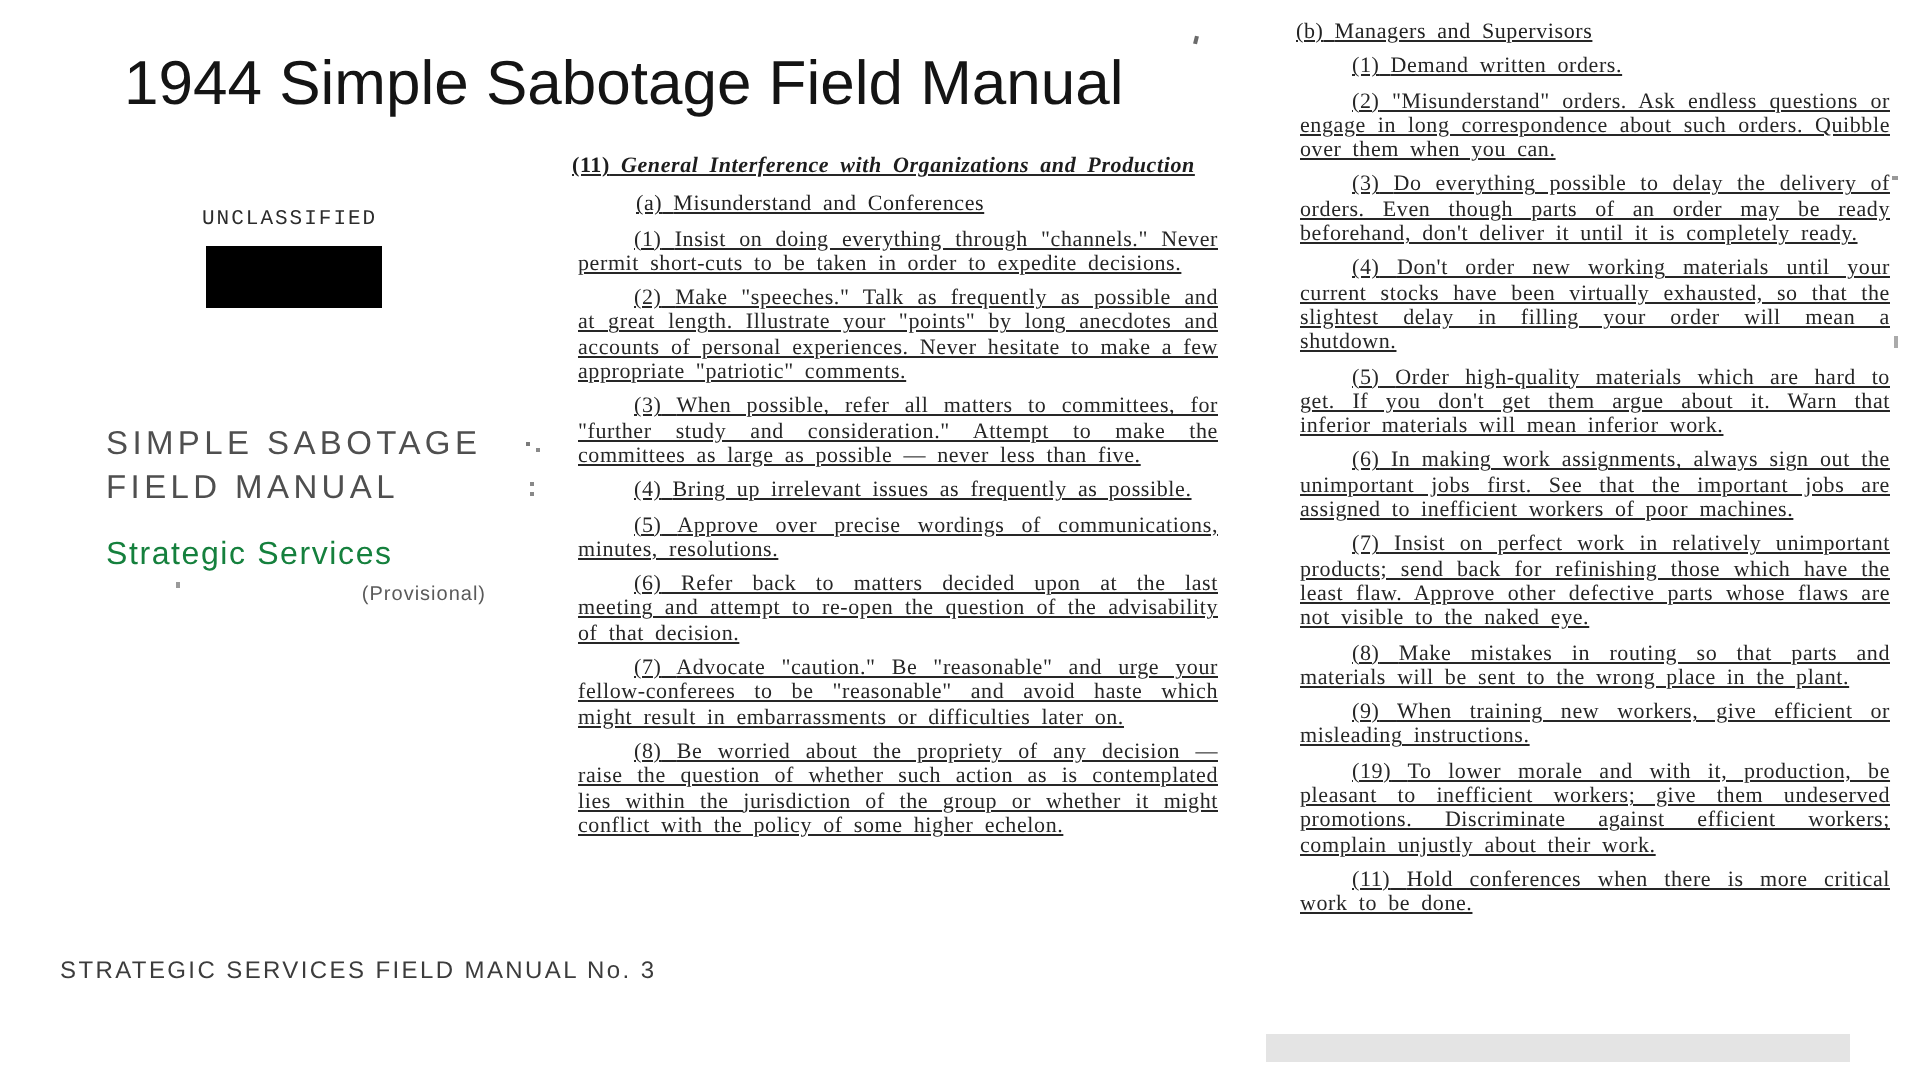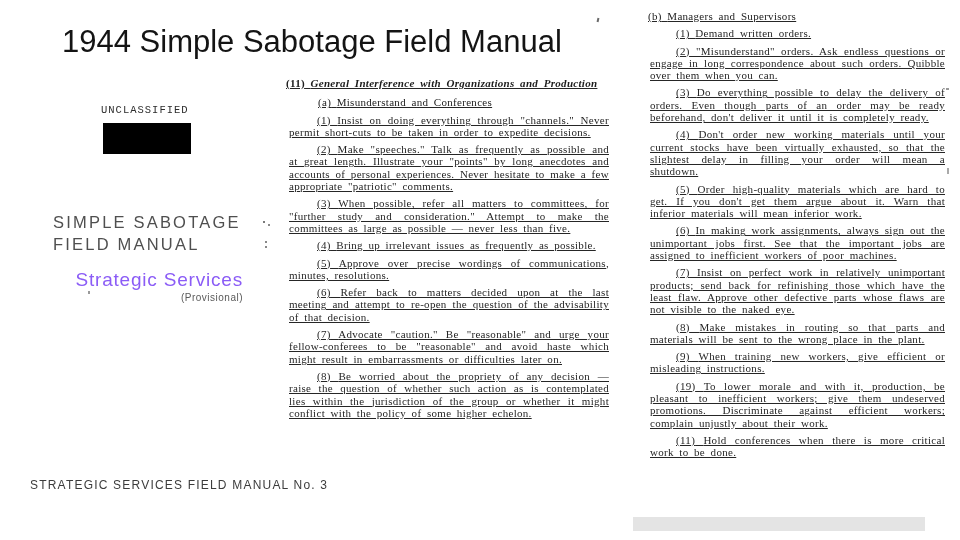--- a/index.html
+++ b/index.html
@@ -12,23 +12,23 @@
                color:#141414;letter-spacing:0;white-space:nowrap;margin-left:29px;}
 
   
   .cover-classification{position:absolute;left:101px;top:104px;width:100px;
                font-family:"Liberation Mono", monospace;font-size:10.5px;letter-spacing:1px;
                color:#2c2c2c;}
   .redaction-box{position:absolute;left:103px;top:123px;width:88px;height:31px;background:#000000;}
   .cover-title{position:absolute;left:53px;top:211px;width:190px;text-align:left;
                font-family:"Liberation Sans", sans-serif;font-size:16.5px;letter-spacing:2.2px;
                color:#4f4f4f;line-height:22px;}
-  .cover-subtitle{position:absolute;left:53px;top:269px;width:190px;text-align:right;
-               font-family:"Liberation Sans", sans-serif;font-size:19px;letter-spacing:0.8px;
-               color:#8b5cf6;}
+  .cover-subtitle{position:absolute;left:53px;top:269px;width:190px;text-align:left;
+               font-family:"Liberation Sans", sans-serif;font-size:16px;letter-spacing:0.8px;
+               color:#15803d;}
   .cover-provisional{position:absolute;left:53px;top:292px;width:190px;text-align:right;
                font-family:"Liberation Sans", sans-serif;font-size:10px;letter-spacing:0.5px;
                color:#5a5a5a;}
   .cover-footer{position:absolute;left:30px;top:478px;width:300px;
                font-family:"Liberation Sans", sans-serif;font-size:12px;letter-spacing:1.2px;
                color:#3c3c3c;white-space:nowrap;}
 
   
   .col{position:absolute;font-size:11px;line-height:12.3px;letter-spacing:0.3px;
        word-spacing:2.5px;color:#262626;z-index:1;text-decoration:underline;}

